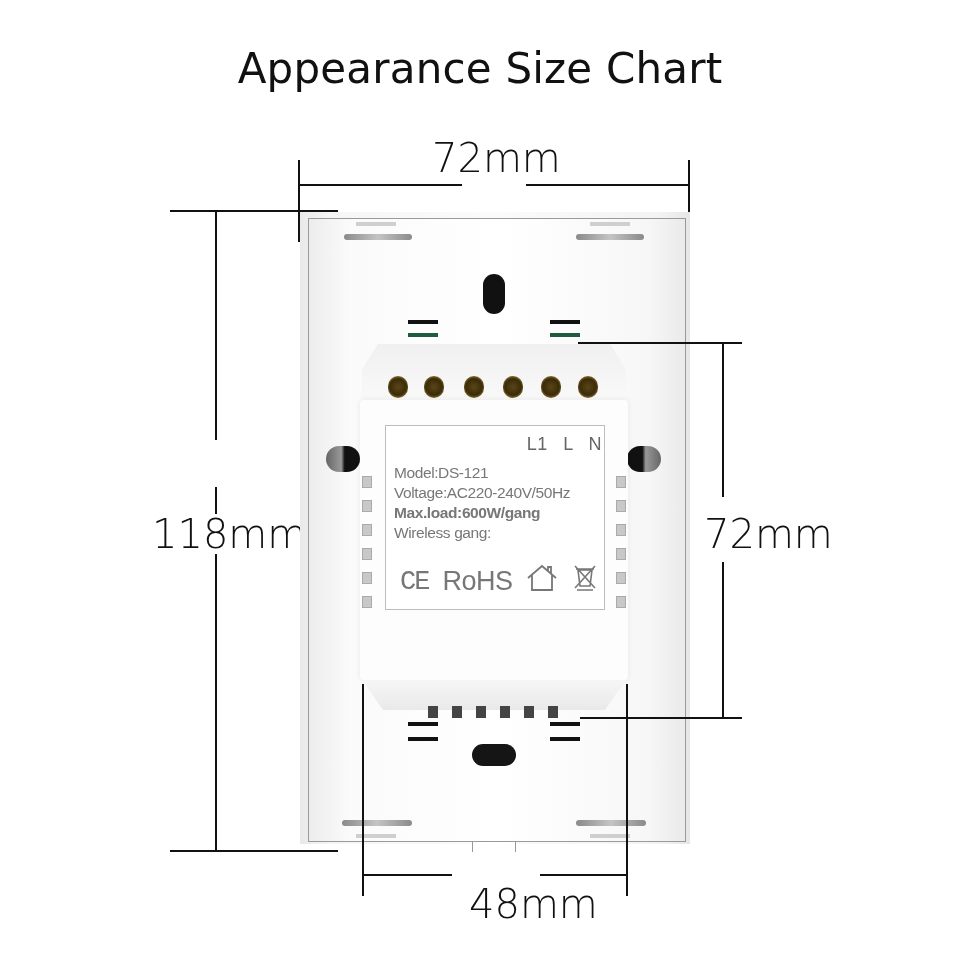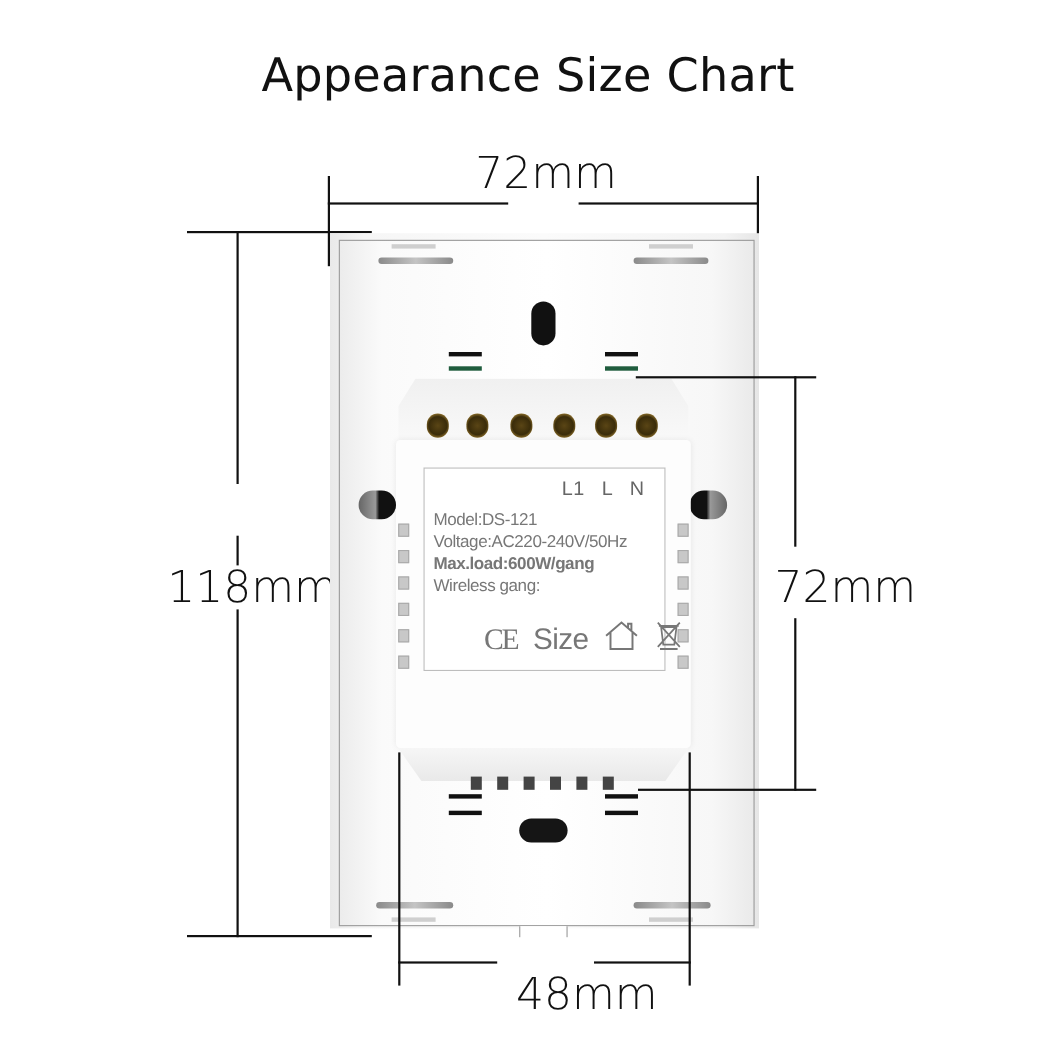--- a/index.html
+++ b/index.html
@@ -25,24 +25,24 @@
   
   .module { left: 360px; top: 400px; width: 268px; height: 280px; background: #fdfdfd; border-radius: 4px; box-shadow: 0 0 6px rgba(0,0,0,0.08); }
   .module-top { left: 362px; top: 344px; width: 264px; height: 64px; background: linear-gradient(180deg, #f0f0f0, #fafafa); clip-path: polygon(6% 0, 94% 0, 100% 40%, 100% 100%, 0 100%, 0 40%); }
   .terminal { width: 20px; height: 22px; border-radius: 10px; background: radial-gradient(circle at 50% 50%, #5a4515 0%, #3a2c0a 55%, #8a6d2a 75%, #c7b37a 100%); }
   .module-bottom { left: 362px; top: 680px; width: 264px; height: 30px; background: linear-gradient(180deg, #f6f6f6, #e9e9e9); clip-path: polygon(0 0, 100% 0, 92% 100%, 8% 100%); }
   .vent-v { width: 8px; height: 10px; background: #c8c8c8; border: 1px solid #aaa; }
   .vent-b { width: 10px; height: 12px; background: #444; }
 
   
   .label { left: 385px; top: 425px; width: 218px; height: 183px; border: 1px solid #bdbdbd; background: #fff; color: #777; font-family: "Liberation Sans", sans-serif; }
-  .lbl-term { position: absolute; top: 8px; right: 18px; font-size: 18px; color: #666; word-spacing: 10px; letter-spacing: 0.5px; }
+  .lbl-term { position: absolute; top: 8px; right: 2px; font-size: 18px; color: #666; word-spacing: 10px; letter-spacing: 0.5px; }
   .lbl-line { position: absolute; left: 8px; font-size: 15.5px; color: #777; letter-spacing: -0.4px; }
   .lbl-icons { position: absolute; left: 14px; top: 138px; font-size: 27px; color: #777; display: flex; align-items: center; gap: 14px; }
-  .lbl-icons .ce { font-family: Liberation Serif, serif; letter-spacing: -2px; margin-left: 40px; }
+  .lbl-icons .ce { font-family: Liberation Mono, monospace; letter-spacing: -2px; }
   .lbl-icons .rohs { font-family: "Liberation Sans", sans-serif; letter-spacing: -0.5px; }
 </style>
 </head>
 <body>
 
 <div class="abs title">Appearance Size Chart</div>
 
 <div class="abs line-v" style="left:298px; top:160px; height:82px;"></div>
 <div class="abs line-v" style="left:688px; top:160px; height:82px;"></div>
 <div class="abs line-h" style="left:298px; top:184px; width:164px;"></div>
@@ -116,21 +116,21 @@
 <div class="abs vent-b" style="left:548px; top:706px;"></div>
 
 <div class="abs label">
   <div class="lbl-term">L1 L N</div>
   <div class="lbl-line" style="top:38px;">Model:DS-121</div>
   <div class="lbl-line" style="top:58px;">Voltage:AC220-240V/50Hz</div>
   <div class="lbl-line" style="top:78px;font-weight:bold;">Max.load:600W/gang</div>
   <div class="lbl-line" style="top:98px;">Wireless gang:</div>
   <div class="lbl-icons">
     <span class="ce">CE</span>
-    <span class="rohs">Size</span>
+    <span class="rohs">RoHS</span>
     <span>
       <svg width="32" height="28" viewBox="0 0 32 28">
           <path d="M2 14 L16 2 L30 14 M6 11 V26 H26 V11 M22 7 V3 H25 V10" fill="none" stroke="#777" stroke-width="1.8"></path>
         </svg>
     </span>
     <span>
       <svg width="26" height="28" viewBox="0 0 26 28">
           <path d="M6 6 H20 L18 22 H8 Z M4 5 H22 M3 2 L23 24 M23 2 L3 24 M5 26 H21" fill="none" stroke="#777" stroke-width="1.6"></path>
         </svg>
     </span>

